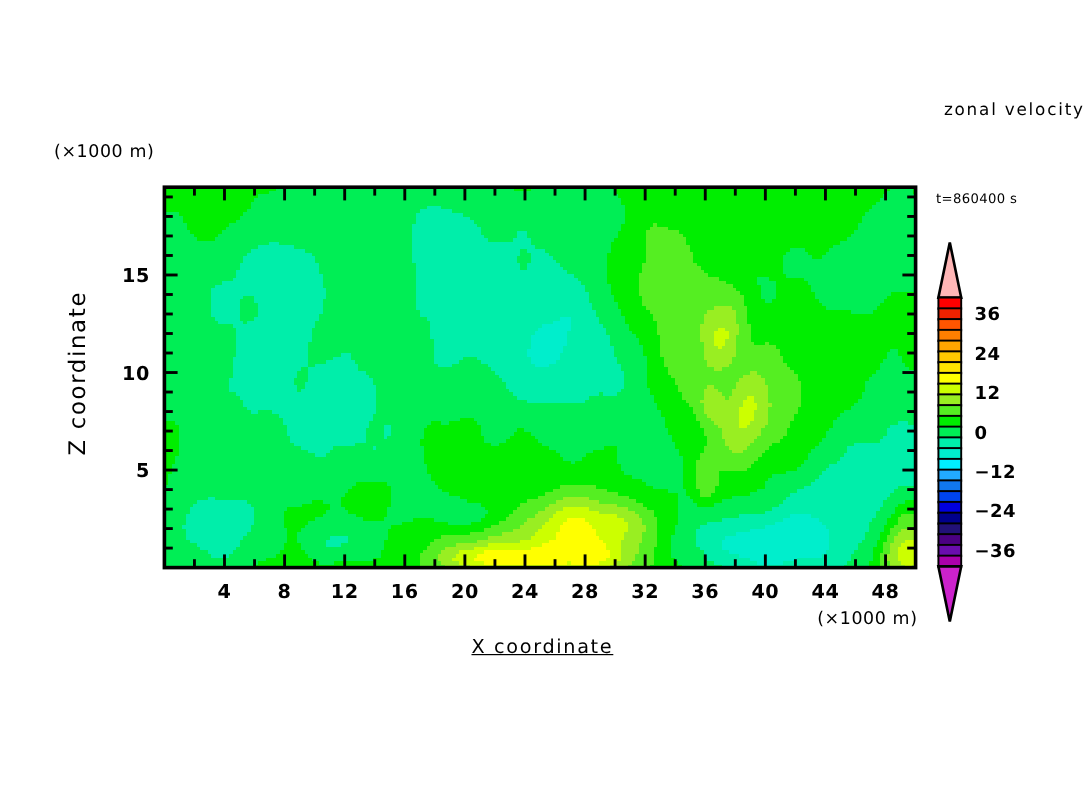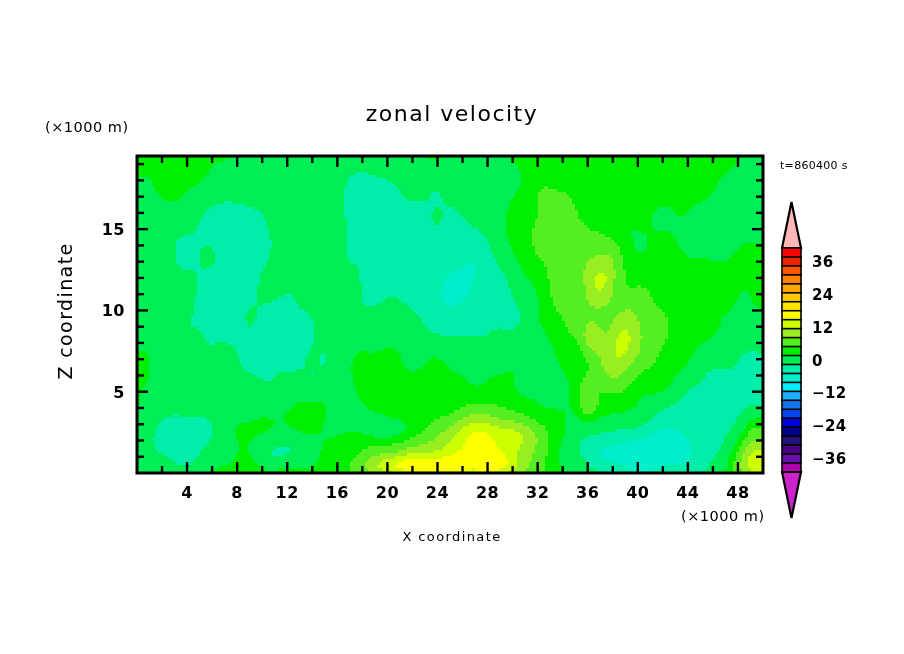--- a/index.html
+++ b/index.html
@@ -12,45 +12,45 @@
     overflow: hidden;
     font-family: "DejaVu Sans", sans-serif;
     color: #000000;
   }
   #figure { position: absolute; inset: 0; }
 
   .txt { position: absolute; white-space: pre; }
 
   #plot-title {
     left: 0; right: 0; top: 84px;
-    text-align: center;
-    font-size: 22px;
+    text-align: right;
+    font-size: 14px;
     letter-spacing: 1.5px;
-    margin-top: 17px;
   }
   #y-unit-label {
     left: 45px; top: 119px;
     font-size: 14.5px;
     letter-spacing: 0.5px;
   }
   #x-unit-label {
     left: 681px; top: 508px;
     font-size: 14.5px;
     letter-spacing: 0.5px;
   }
   #time-stamp {
     left: 780px; top: 159px;
     font-size: 11px;
     letter-spacing: 0.3px;
   }
   #x-axis-title {
     left: 0; right: 0; top: 529px;
     text-align: center;
-    font-size: 13px;
+    font-size: 16px;
     letter-spacing: 1.4px;
+    text-decoration: underline;
   }
   #y-axis-title {
     left: -35px; top: 300px;
     width: 200px;
     text-align: center;
     font-size: 19px;
     letter-spacing: 1.4px;
     transform: rotate(-90deg);
     transform-origin: 50% 50%;
   }

